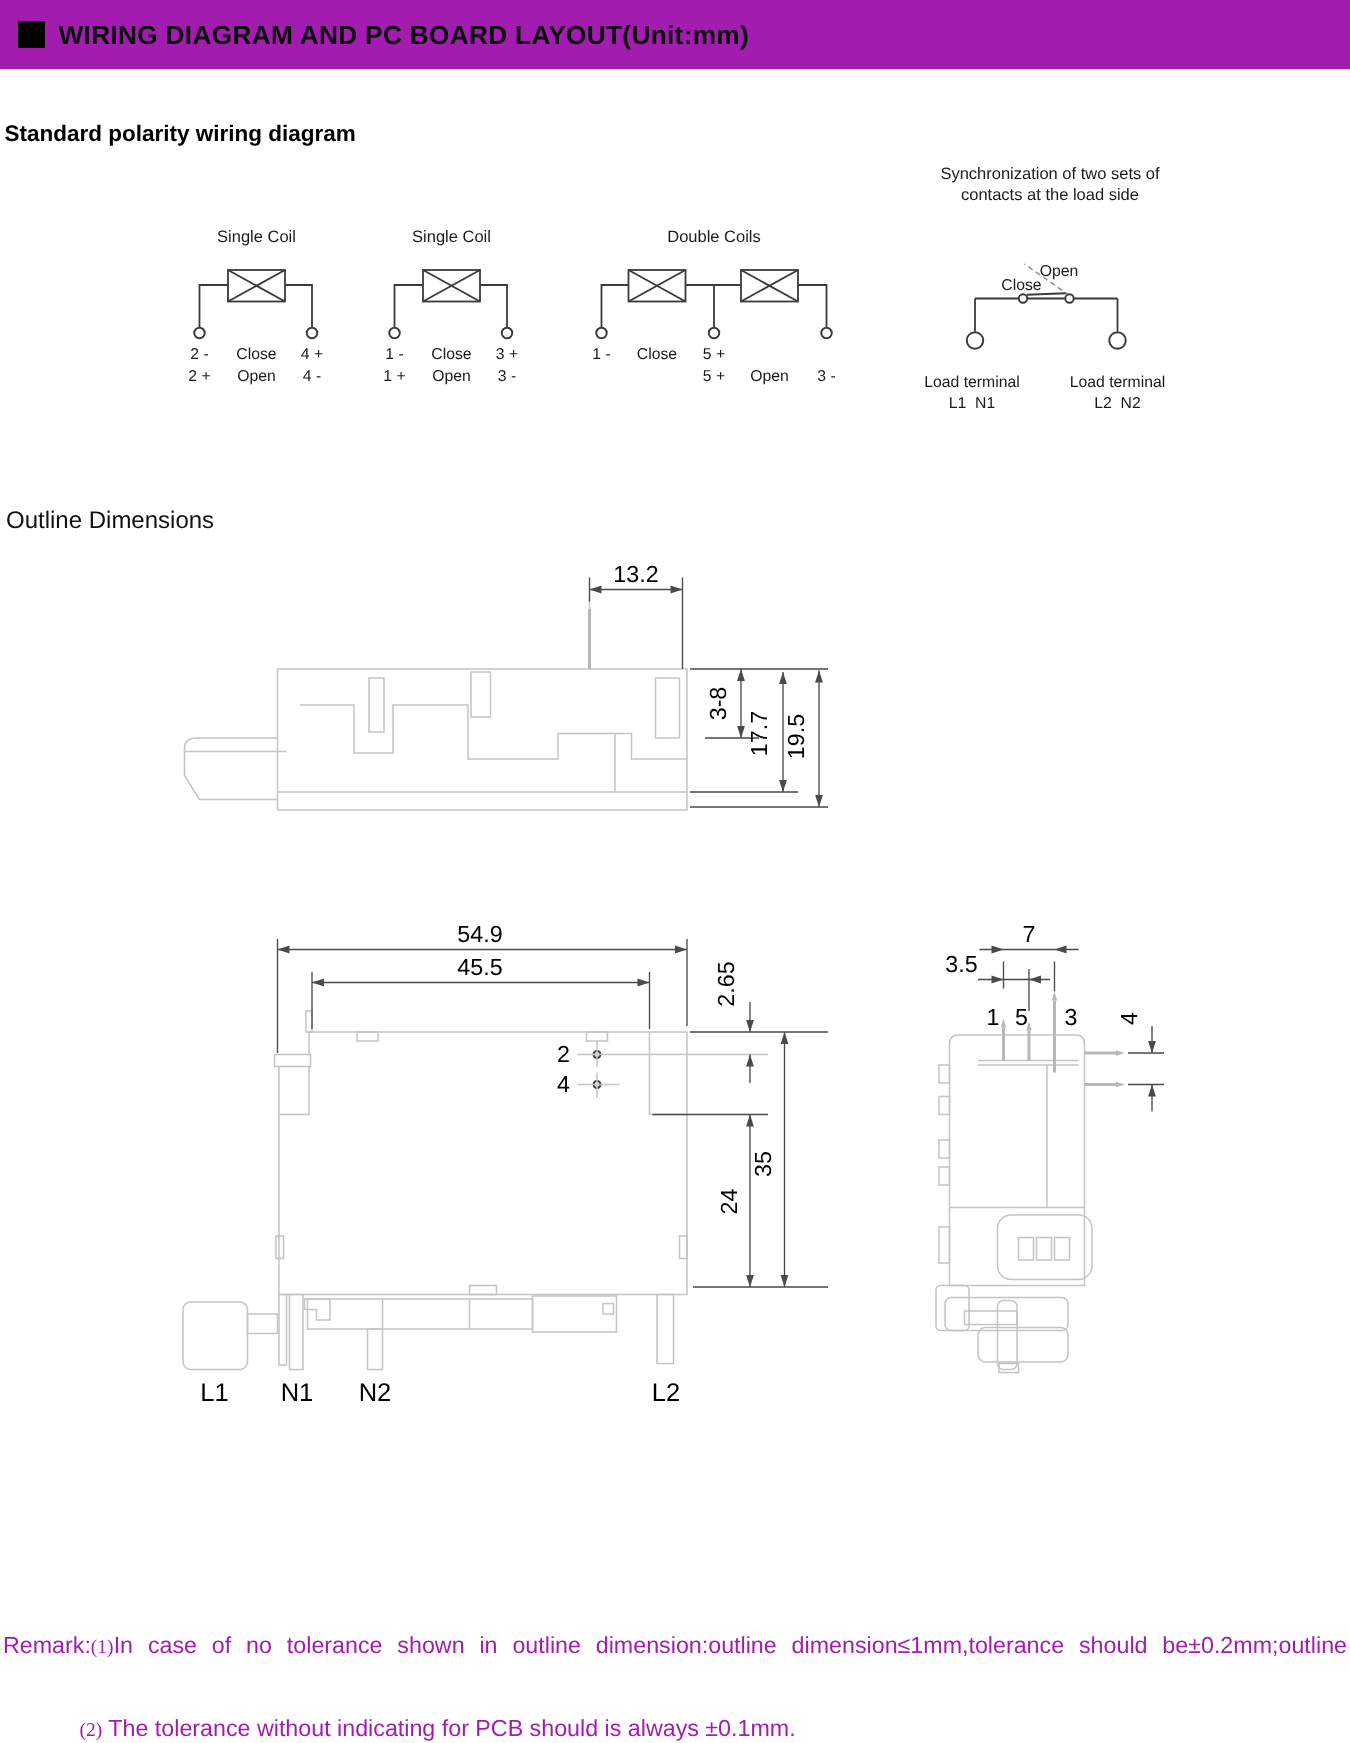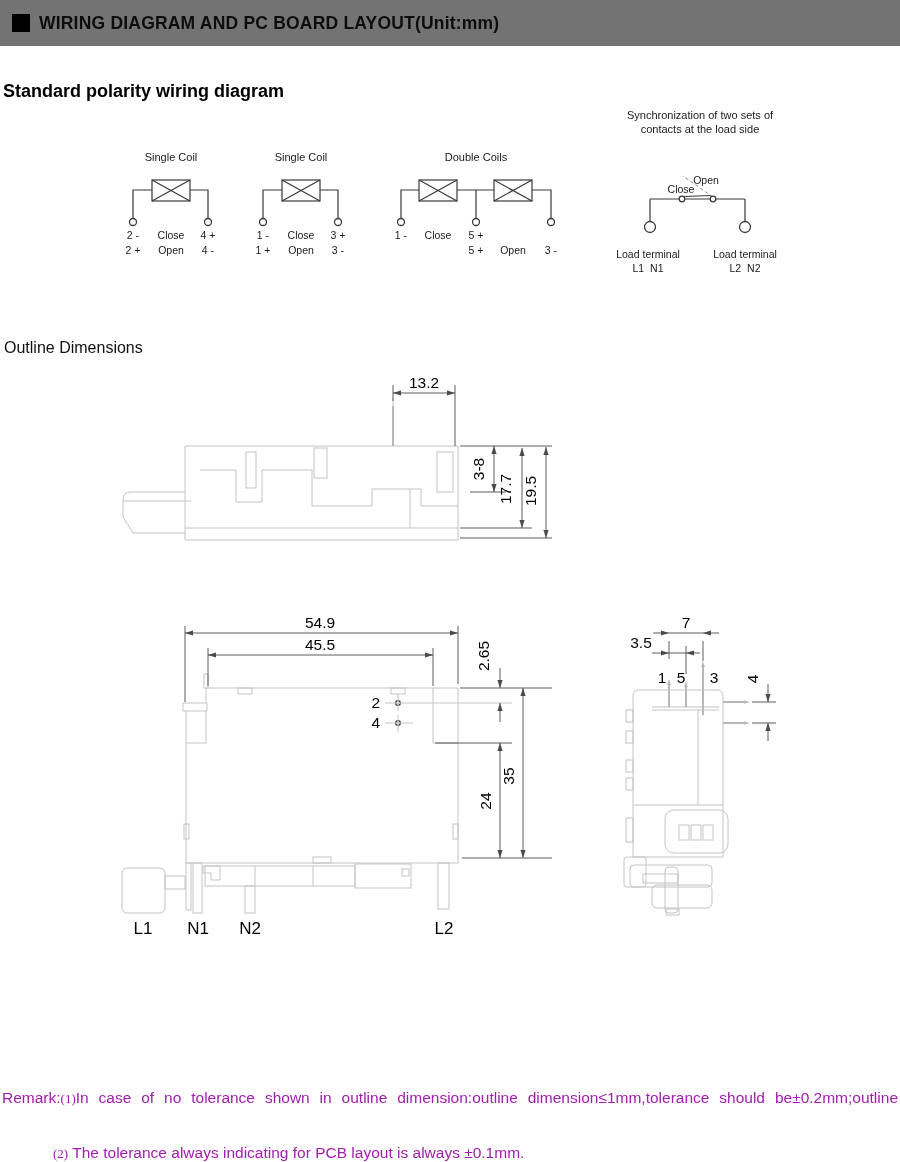--- a/index.html
+++ b/index.html
@@ -1,24 +1,24 @@
 <!DOCTYPE html>
 <html><head>
 <meta charset="utf-8">
 <style>
   html,body { margin:0; padding:0; background:#ffffff; }
   body { width:900px; height:1162px; font-family:"Liberation Sans",sans-serif; }
   .page { position:relative; width:900px; height:1162px; overflow:hidden; background:#fff; }
 
   .header-bar { position:absolute; left:0; top:0; width:900px; height:46px;
-                background:#737373; display:flex; align-items:center; }
+                background:#a21caf; display:flex; align-items:center; }
   .header-square { width:18px; height:18px; background:#000; margin-left:12px; flex:0 0 auto; }
   .header-title { margin-left:9px; font-size:17.5px; font-weight:bold; color:#0d0d0d; letter-spacing:0.2px; }
 
-  .h-wiring  { position:absolute; left:3px;  top:81px;  font-size:18px; font-weight:bold; color:#000; }
+  .h-wiring  { position:absolute; left:3px;  top:81px;  font-size:15px; font-weight:bold; color:#000; }
   .h-outline { position:absolute; left:4px;  top:339px; font-size:16px; color:#111; }
 
   svg { position:absolute; overflow:visible; }
   #wiring-svg  { left:0; top:100px; }
   #outline-svg { left:0; top:360px; }
 
   
   .wire    { fill:none; stroke:#3a3a3a; stroke-width:1.2; }
   .wirebox { fill:#ffffff; stroke:#3a3a3a; stroke-width:1.2; }
   .node    { fill:#ffffff; stroke:#3a3a3a; stroke-width:1.3; }
@@ -250,15 +250,15 @@
       <text x="686" y="628" text-anchor="middle" class="dimtext">7</text>
       <text x="641" y="648" text-anchor="middle" class="dimtext">3.5</text>
       <text x="758" y="679" text-anchor="middle" transform="rotate(-90 758 679)" class="dimtext">4</text>
       <text x="662" y="683" text-anchor="middle" class="dimtext">1</text>
       <text x="681" y="683" text-anchor="middle" class="dimtext">5</text>
       <text x="714" y="683" text-anchor="middle" class="dimtext">3</text>
     </g>
   </svg>
 
   <div class="remark" id="rm1"><span>Remark:</span><span class="marker">(1)</span><span>In case of no tolerance shown in outline dimension:outline dimension≤1mm,tolerance should be±0.2mm;outline</span></div>
-  <div class="remark" id="rm3"><span class="marker">(2)</span> <span>The tolerance always indicating for PCB layout is always ±0.1mm.</span></div>
+  <div class="remark" id="rm3"><span class="marker">(2)</span> <span>The tolerance without indicating for PCB should is always ±0.1mm.</span></div>
 
 </div>
 
 </body></html>

